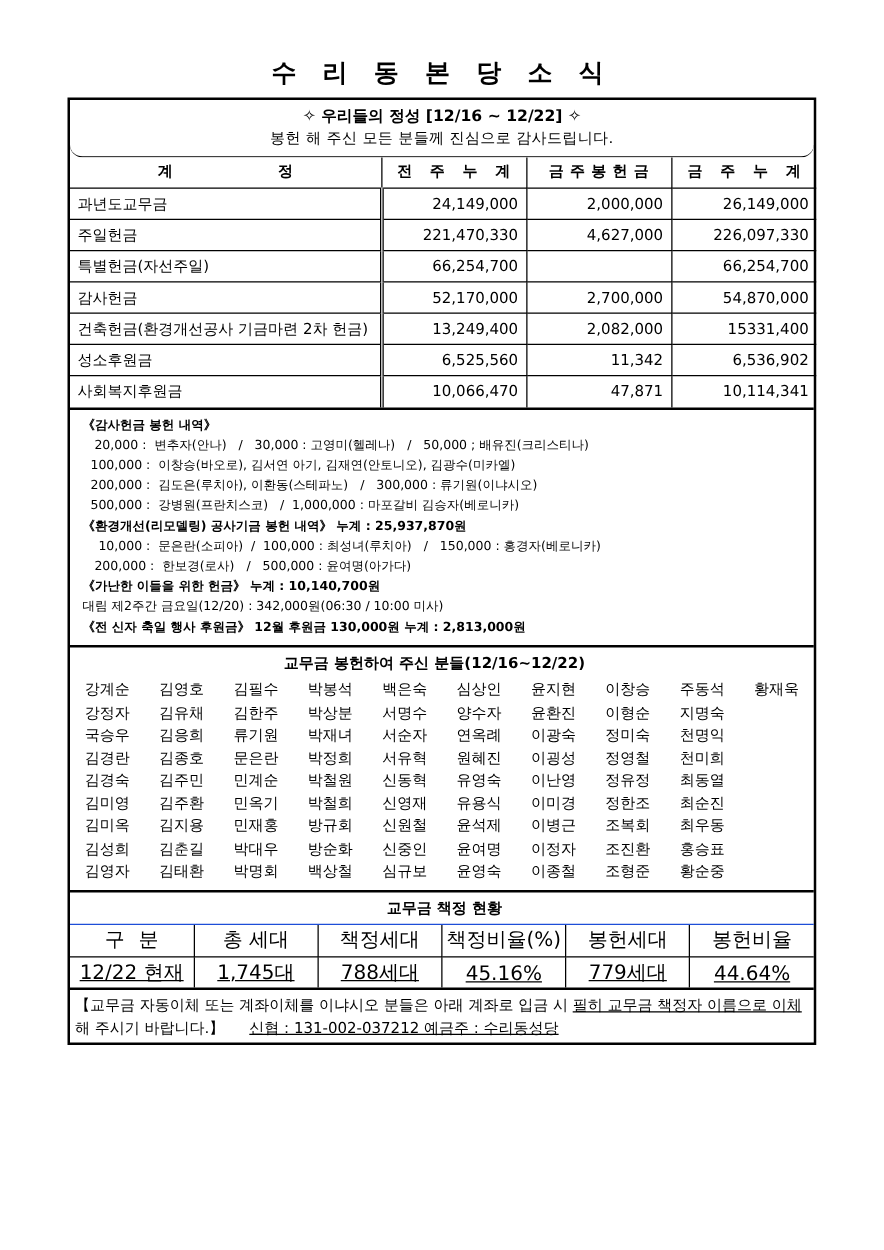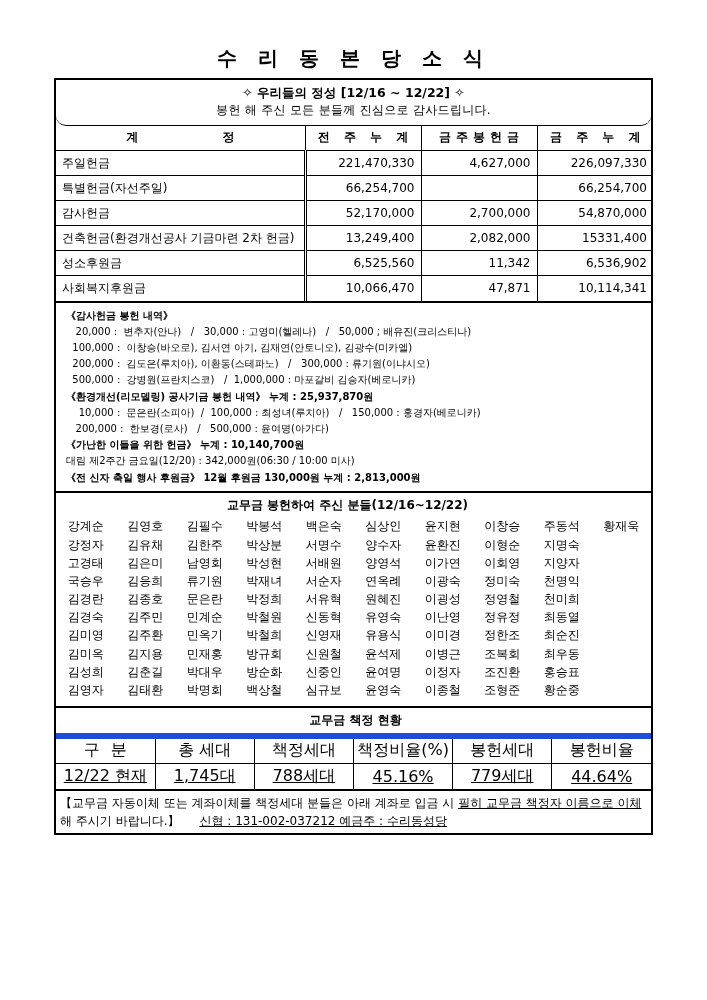--- a/index.html
+++ b/index.html
@@ -128,21 +128,21 @@
     border: none;
     white-space: nowrap;
   }
 
   
   .alloc-title {
     text-align: center;
     font-weight: bold;
     font-size: 12px;
     padding: 4px 0 4px 4px;
-    border-bottom: 6px solid #1d4ed8;
+    border-bottom: 1px solid #1d4ed8;
   }
   table.alloc {
     border-collapse: collapse;
     width: 100%;
     table-layout: fixed;
   }
   table.alloc th, table.alloc td {
     border: 1px solid #000;
     font-size: 16px;
     height: 25px;
@@ -189,20 +189,26 @@
               <span>계</span>
               <span>정</span>
             </div>
           </th>
           <th class="col-num sp">전 주 누 계</th>
           <th class="col-num sp">금주봉헌금</th>
           <th class="col-num sp">금 주 누 계</th>
         </tr>
       </thead>
       <tbody id="fin-body">
+          <tr>
+            <td class="item col-item">과년도교무금</td>
+            <td class="amt col-num">24,149,000</td>
+            <td class="amt col-num">2,000,000</td>
+            <td class="amt col-num">26,149,000</td>
+          </tr>
           <tr>
             <td class="item col-item">주일헌금</td>
             <td class="amt col-num">221,470,330</td>
             <td class="amt col-num">4,627,000</td>
             <td class="amt col-num">226,097,330</td>
           </tr>
           <tr>
             <td class="item col-item">특별헌금(자선주일)</td>
             <td class="amt col-num">66,254,700</td>
             <td class="amt col-num"></td>
@@ -277,32 +283,20 @@
               <td>김한주</td>
               <td>박상분</td>
               <td>서명수</td>
               <td>양수자</td>
               <td>윤환진</td>
               <td>이형순</td>
               <td>지명숙</td>
               <td></td>
             </tr>
             <tr>
-              <td>고경태</td>
-              <td>김은미</td>
-              <td>남영회</td>
-              <td>박성현</td>
-              <td>서배원</td>
-              <td>양영석</td>
-              <td>이가연</td>
-              <td>이회영</td>
-              <td>지양자</td>
-              <td></td>
-            </tr>
-            <tr>
               <td>국승우</td>
               <td>김응희</td>
               <td>류기원</td>
               <td>박재녀</td>
               <td>서순자</td>
               <td>연옥례</td>
               <td>이광숙</td>
               <td>정미숙</td>
               <td>천명익</td>
               <td></td>
@@ -401,17 +395,17 @@
             <td>1,745대</td>
             <td>788세대</td>
             <td>45.16%</td>
             <td>779세대</td>
             <td>44.64%</td>
           </tr>
       </tbody>
     </table>
 
     <div class="note">
-      <span>【교무금 자동이체 또는 계좌이체를 책정세대 분들은 아래 계좌로 입금 시 </span><u>필히 교무금 책정자 이름으로 이체</u><span>해 주시기 바랍니다.】</span><span class="gap"></span><u>신협 : 131-002-037212 예금주 : 수리동성당</u>
+      <span>【교무금 자동이체 또는 계좌이체를 이냐시오 분들은 아래 계좌로 입금 시 </span><u>필히 교무금 책정자 이름으로 이체</u><span>해 주시기 바랍니다.】</span><span class="gap"></span><u>신협 : 131-002-037212 예금주 : 수리동성당</u>
     </div>
 
   </div>
 </div>
 
 </body></html>

